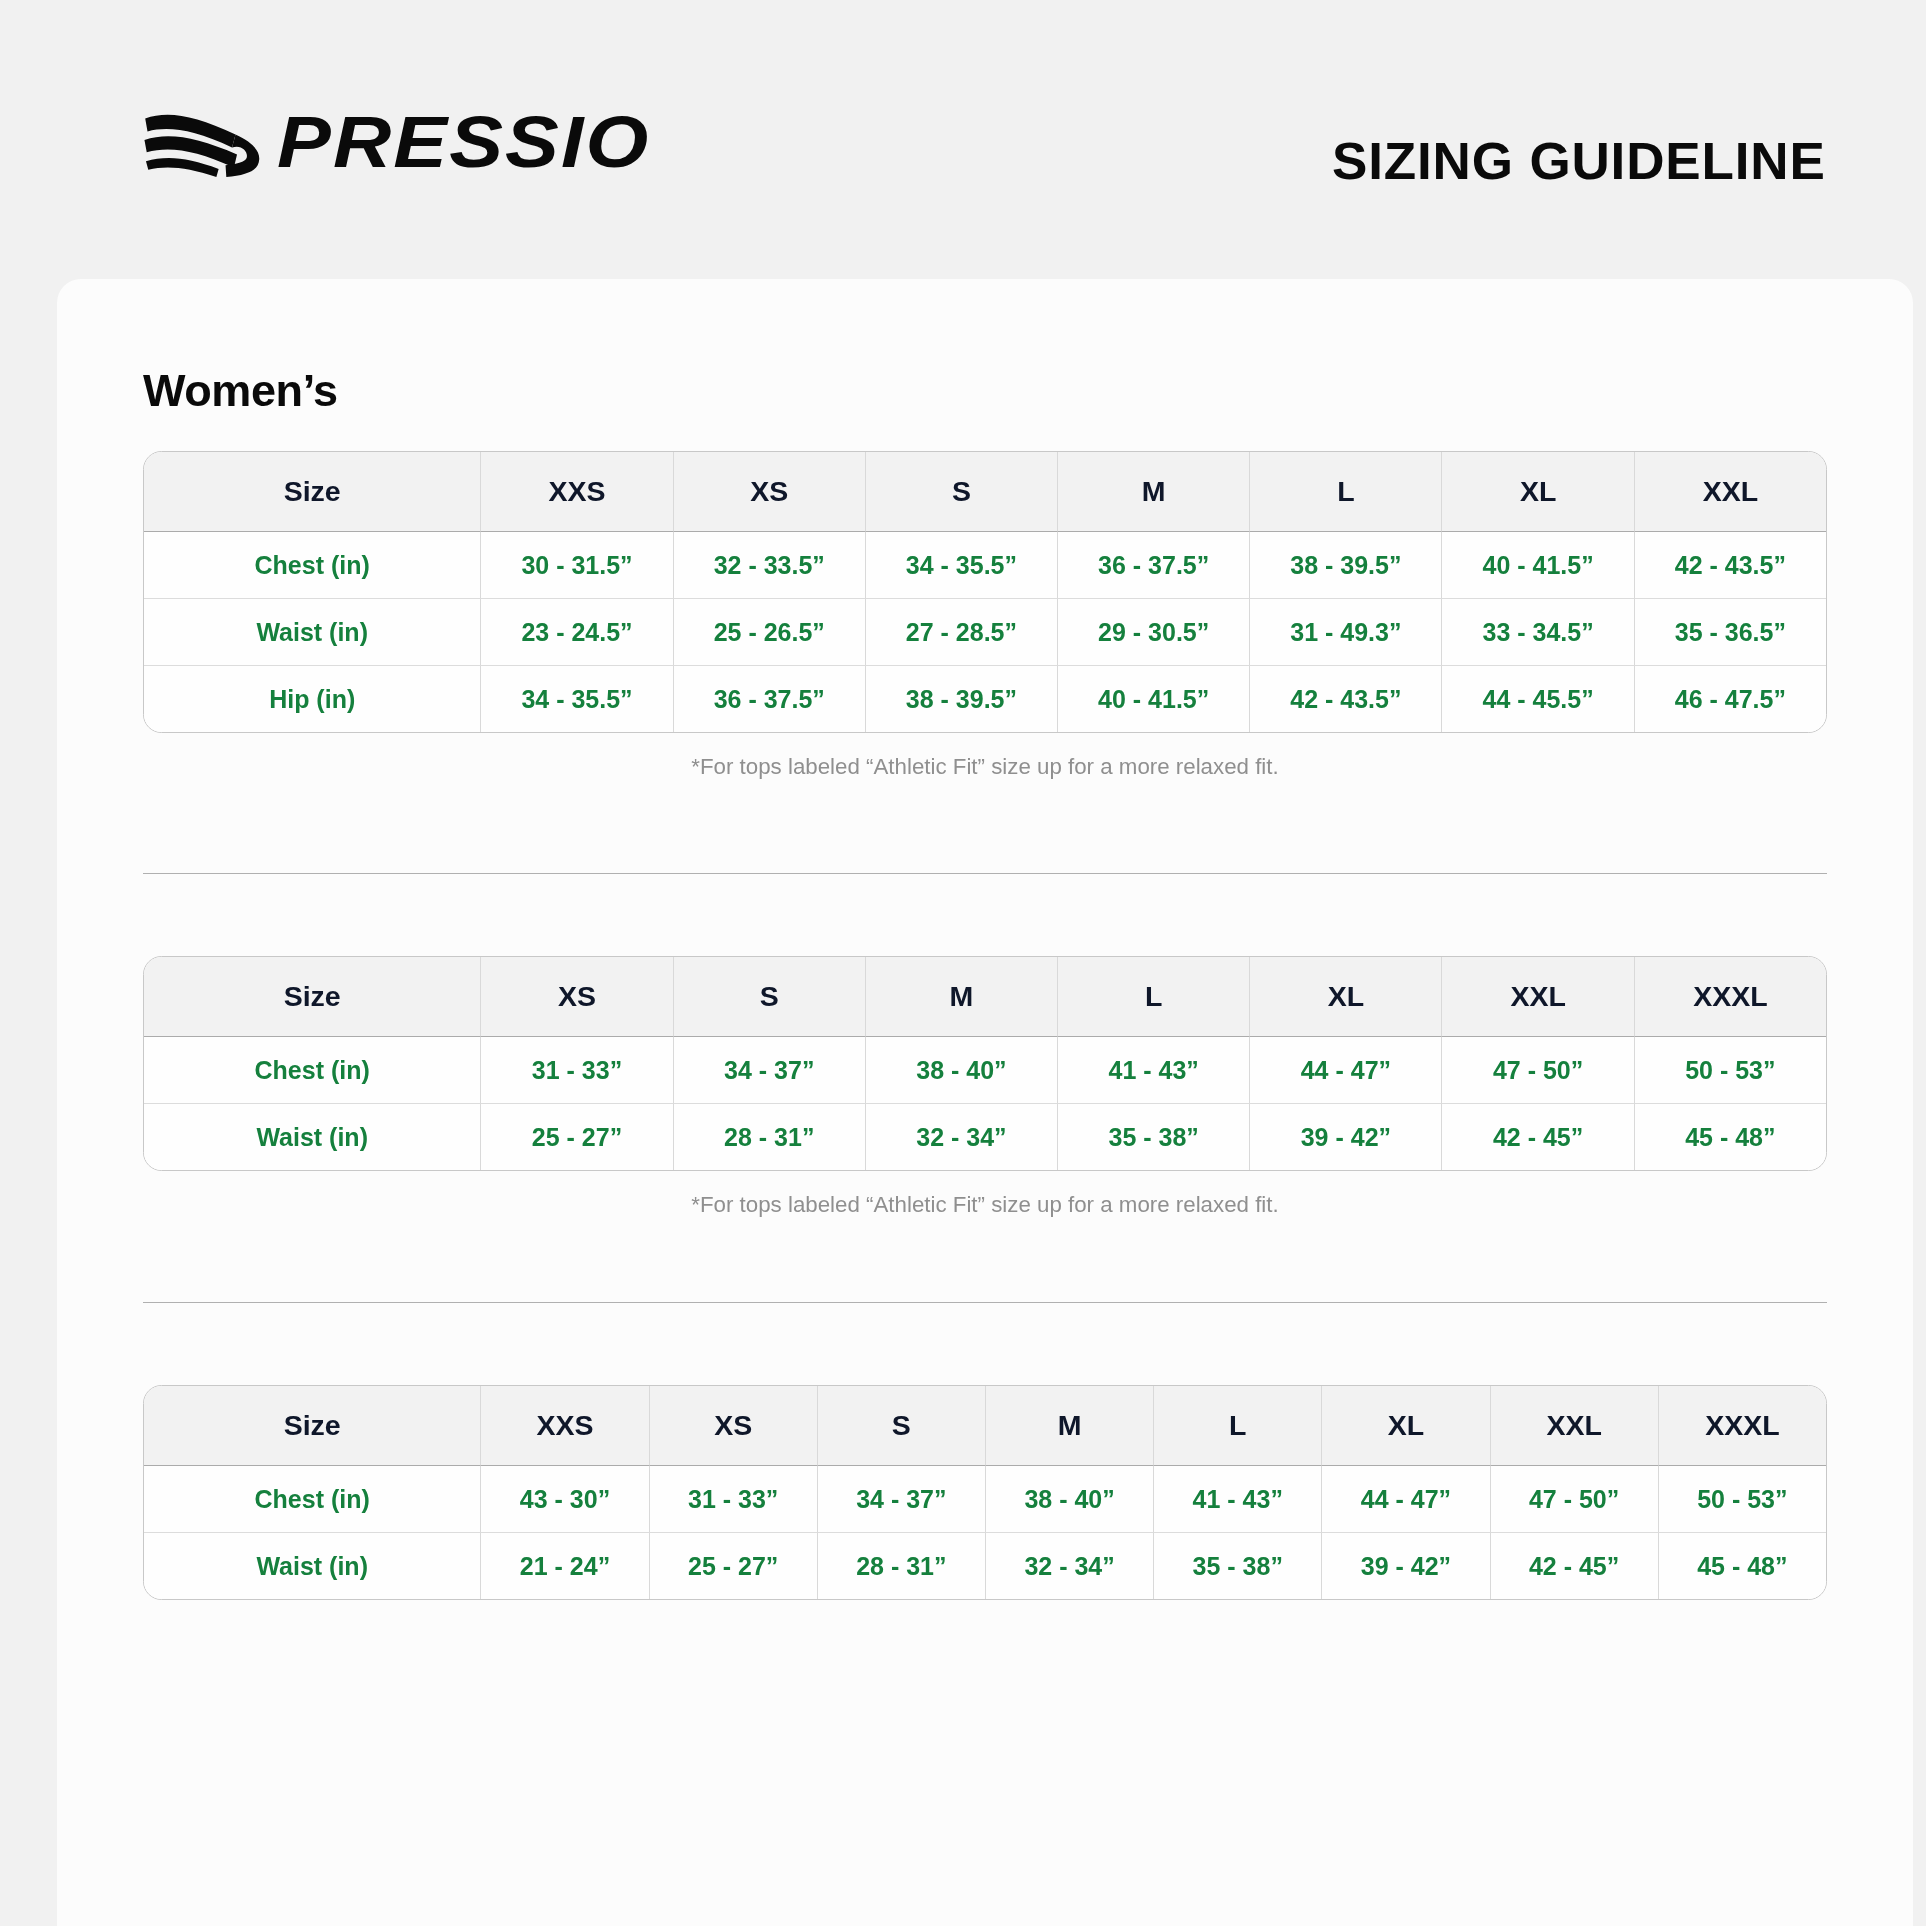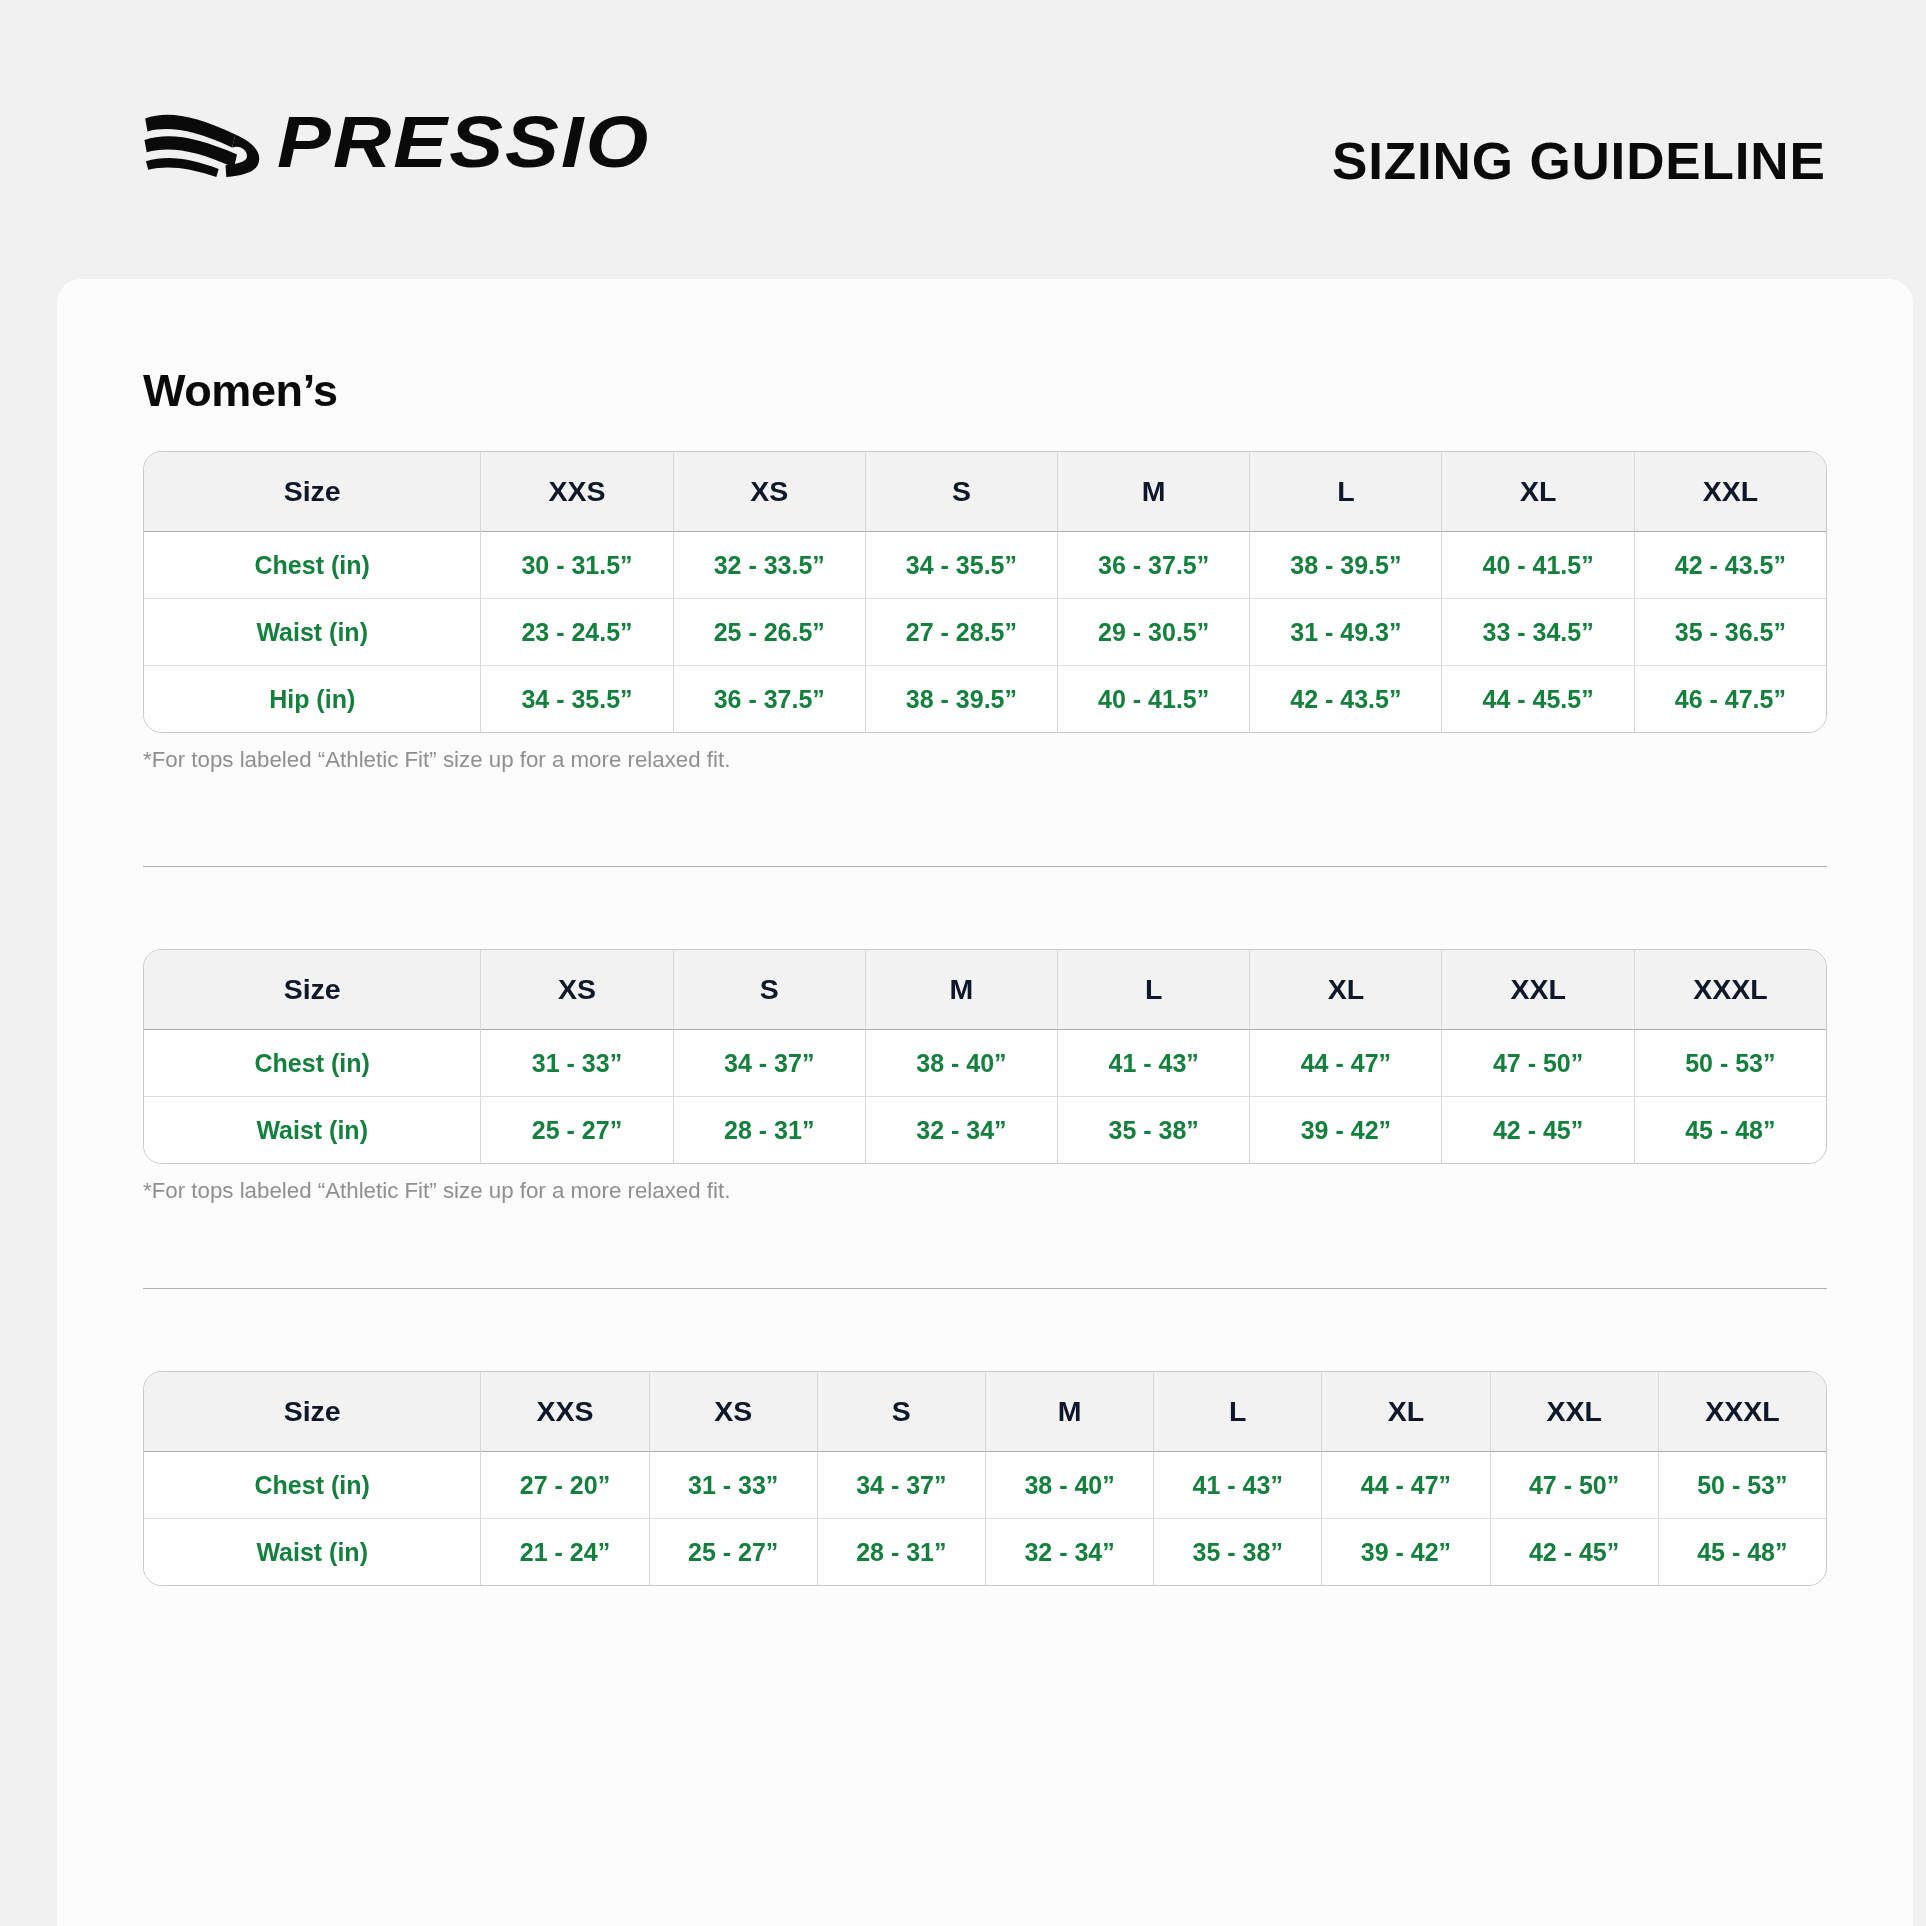--- a/index.html
+++ b/index.html
@@ -113,24 +113,25 @@
     background: #fefefe;
     color: #15803d;
   }
   table.size-table th:first-child,
   table.size-table td:first-child { width: 20%; }
   table.size-table th + th,
   table.size-table td + td { border-left: 1.2px solid #d9d9d9; }
   table.size-table tbody tr + tr td { border-top: 1.2px solid #dcdcdc; }
 
   .footnote {
-    margin-top: 13px;
+    margin-top: 20px;
     font-size: 22.3px;
     line-height: 1.25;
     color: #8f8f8f;
+    text-align: center;
   }
 
   .section-divider {
     border: none;
     height: 1.2px;
     background: #b0b0b0;
     margin: 0;
   }
   .divider-1 { margin-top: 92px; margin-bottom: 82px; }
   .divider-2 { margin-top: 83px; margin-bottom: 82px; }
@@ -268,21 +269,21 @@
                 <th>M</th>
                 <th>L</th>
                 <th>XL</th>
                 <th>XXL</th>
                 <th>XXXL</th>
               </tr>
             </thead>
             <tbody>
               <tr>
                 <td>Chest (in)</td>
-                <td>27 - 20”</td>
+                <td>43 - 30”</td>
                 <td>31 - 33”</td>
                 <td>34 - 37”</td>
                 <td>38 - 40”</td>
                 <td>41 - 43”</td>
                 <td>44 - 47”</td>
                 <td>47 - 50”</td>
                 <td>50 - 53”</td>
               </tr>
               <tr>
                 <td>Waist (in)</td>

